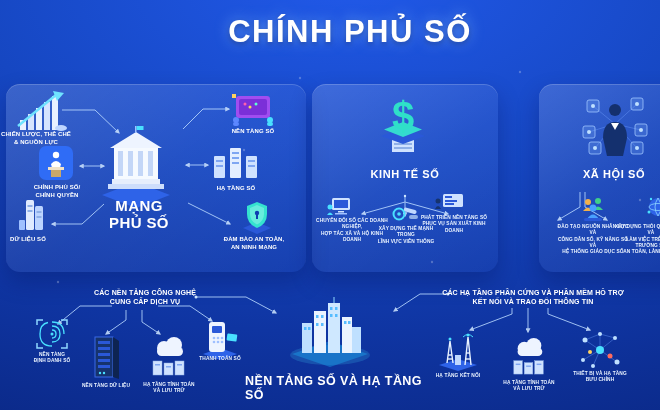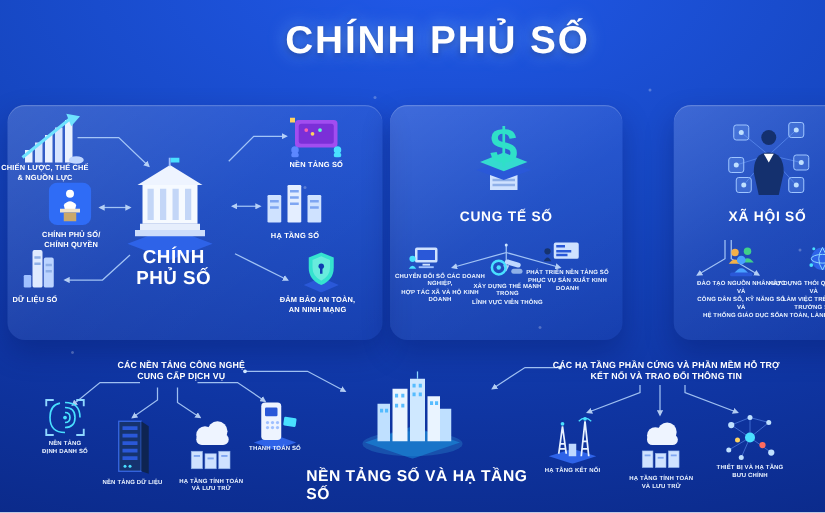--- a/index.html
+++ b/index.html
@@ -87,21 +87,21 @@
         <rect x="14" y="22" width="44" height="31" fill="#f6faff"></rect>
         <rect x="18" y="25" width="5" height="25" fill="#c3d6f7"></rect>
           <rect x="28" y="25" width="5" height="25" fill="#c3d6f7"></rect>
         <rect x="38" y="25" width="5" height="25" fill="#c3d6f7"></rect>
           <rect x="48" y="25" width="5" height="25" fill="#c3d6f7"></rect>
         <polygon points="36,6 62,22 10,22" fill="#eef4ff"></polygon>
         <rect x="35" y="0" width="1.5" height="7" fill="#9fc0ff"></rect>
           <rect x="36.5" y="0" width="7" height="4" fill="#49e0ff"></rect>
       </svg>
     </div>
-    <div class="gov-title">CHÍNH
+    <div class="gov-title">MẠNG
 PHỦ SỐ</div>
 
     <div class="ic" style="left:224px;top:10px">
       <svg width="46" height="32" viewBox="0 0 46 32">
         <rect x="6" y="2" width="34" height="22" rx="3" fill="#a14df0"></rect>
         <rect x="9" y="5" width="28" height="16" rx="2" fill="#7b2fd8"></rect>
         <circle cx="15" cy="10" r="1.5" fill="#ff5fae"></circle>
           <circle cx="20" cy="13" r="1.5" fill="#ffd25f"></circle>
           <circle cx="26" cy="10" r="1.5" fill="#5fffd2"></circle>
         <rect x="2" y="0" width="4" height="4" fill="#ffd25f"></rect>
@@ -148,21 +148,21 @@
     <div class="ic" style="left:64px;top:6px">
       <svg width="54" height="64" viewBox="0 0 54 64">
         <rect x="16" y="50" width="22" height="12" fill="#cfe2ff"></rect>
         <rect x="18" y="53" width="18" height="2" fill="#8fb0e8"></rect>
           <rect x="18" y="57" width="18" height="2" fill="#8fb0e8"></rect>
         <polygon points="27,38 49,46 27,54 5,46" fill="#2a58d8"></polygon>
         <polygon points="27,32 46,39.5 27,47 8,39.5" fill="#35e3cf" opacity="0.95"></polygon>
         <text x="27" y="40" font-size="40" font-weight="800" fill="#2fe0c8" text-anchor="middle">$</text>
       </svg>
     </div>
-    <div class="ptitle">CUNG TẾ SỐ</div>
+    <div class="ptitle">KINH TẾ SỐ</div>
 
     <div class="ic" style="left:14px;top:112px">
       <svg width="28" height="20" viewBox="0 0 28 20">
         <rect x="6" y="2" width="18" height="12" rx="1.5" fill="#cfe2ff"></rect>
         <rect x="8" y="4" width="14" height="8" fill="#2a58d8"></rect>
         <rect x="12" y="15" width="6" height="1.5" fill="#cfe2ff"></rect>
           <rect x="9" y="17" width="12" height="1.5" fill="#9fc0ff"></rect>
         <circle cx="4" cy="11" r="2.5" fill="#49e0ff"></circle>
           <path d="M1 19 Q4 14 7 19 Z" fill="#49e0ff"></path>
       </svg>

